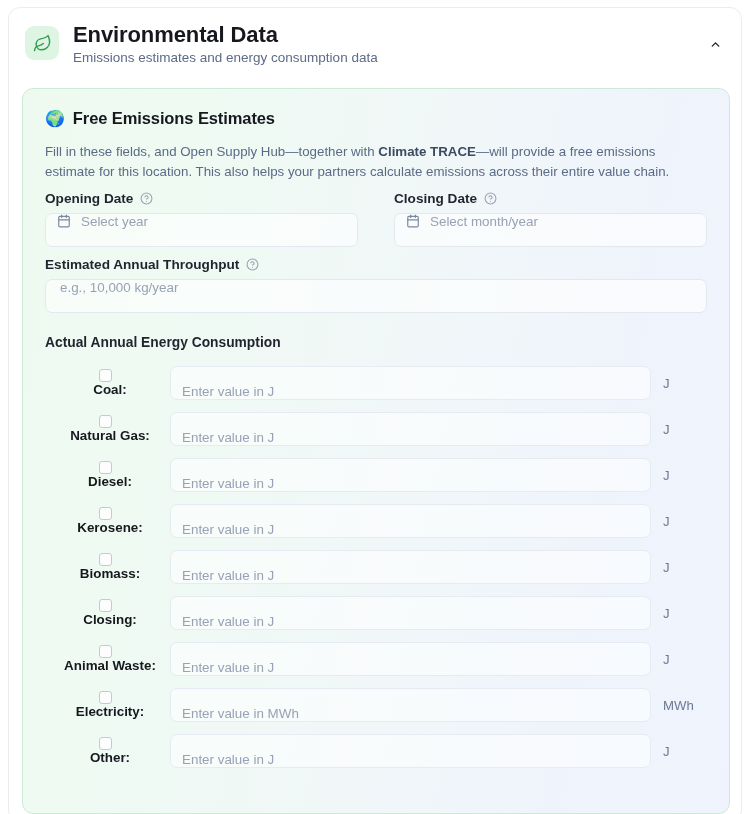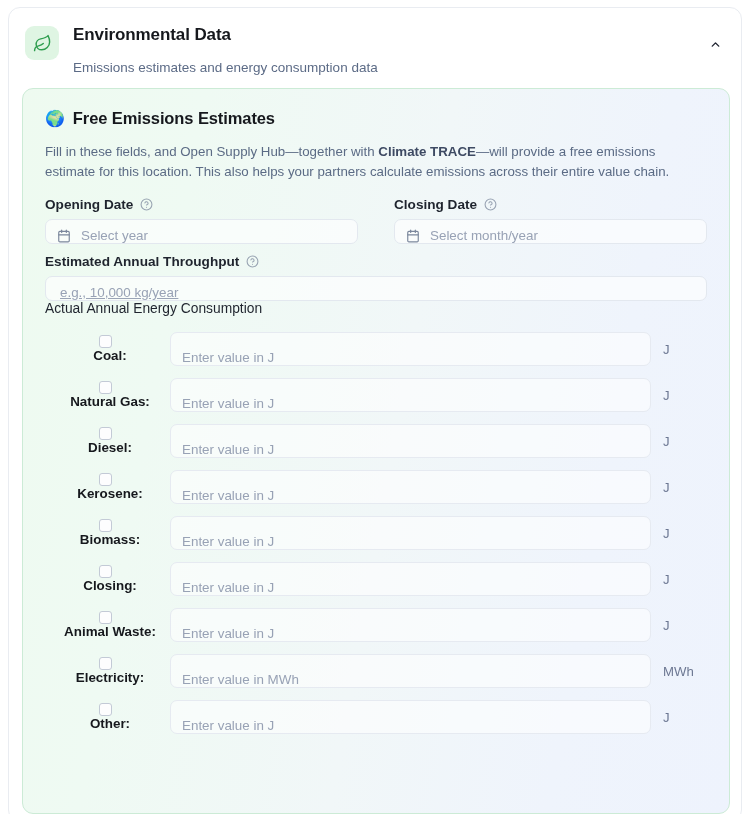--- a/index.html
+++ b/index.html
@@ -30,30 +30,30 @@
   .leaf-badge {
     width: 34px; height: 34px;
     min-width: 34px;
     border-radius: 9px;
     background: #dff5e3;
     display: flex; align-items: center; justify-content: center;
     margin-top: 2px;
   }
   .header-text { margin-left: 14px; }
   .header-title {
-    font-size: 17px;
+    font-size: 22px;
     font-weight: bold;
     color: #16181d;
     letter-spacing: -0.1px;
     line-height: 22px;
   }
   .header-sub {
     font-size: 13.5px;
     color: #5c6b86;
-    margin-top: 13px;
+    margin-top: 3px;
     line-height: 18px;
   }
   .collapse-btn {
     position: absolute;
     right: 16px; top: 26px;
     width: 20px; height: 20px;
     display: flex; align-items: center; justify-content: center;
     cursor: pointer;
     background: none; border: none; padding: 0;
   }
@@ -86,59 +86,60 @@
     line-height: 19.5px;
     margin-top: 14px;
     max-width: 660px;
   }
   .panel-desc b { color: #3e4a63; font-weight: bold; }
 
   
   .date-row {
     display: flex;
     gap: 36px;
-    margin-top: 16px;
+    margin-top: 10px;
   }
   .date-col { flex: 1; min-width: 0; }
   .field-label {
     display: flex;
     align-items: center;
     font-size: 13.6px;
     font-weight: bold;
     color: #1f242e;
     margin-bottom: 7px;
   }
   .help-icon {
     margin-left: 7px;
     display: inline-flex;
     opacity: 0.75;
     cursor: pointer;
   }
   .input-box {
-    height: 25px;
+    height: 34px;
     border: 1px solid #e3e8ef;
     border-radius: 7px;
     background: rgba(255,255,255,0.62);
     display: flex;
-    align-items: flex-end;
+    align-items: flex-start;
     padding: 0 11px;
     font-size: 13.4px;
     color: #9aa4b6;
   }
   .input-box .cal-icon { margin-right: 10px; display: inline-flex; }
   .ph { color: #98a2b5; }
 
   
   .throughput { margin-top: 10px; }
-  .throughput .input-box { padding: 0 14px; text-decoration: underline; }
+  .throughput .input-box { padding: 0 14px; }
 
   .subsection-title {
     font-size: 13.8px;
-    font-weight: normal;
+    font-weight: bold;
     color: #1f242e;
+    margin-top: 22px;
     margin-bottom: 4px;
   }
 
   
   .energy-list { margin-top: 10px; }
   .energy-row {
     display: flex;
     align-items: center;
     height: 46px;
   }

